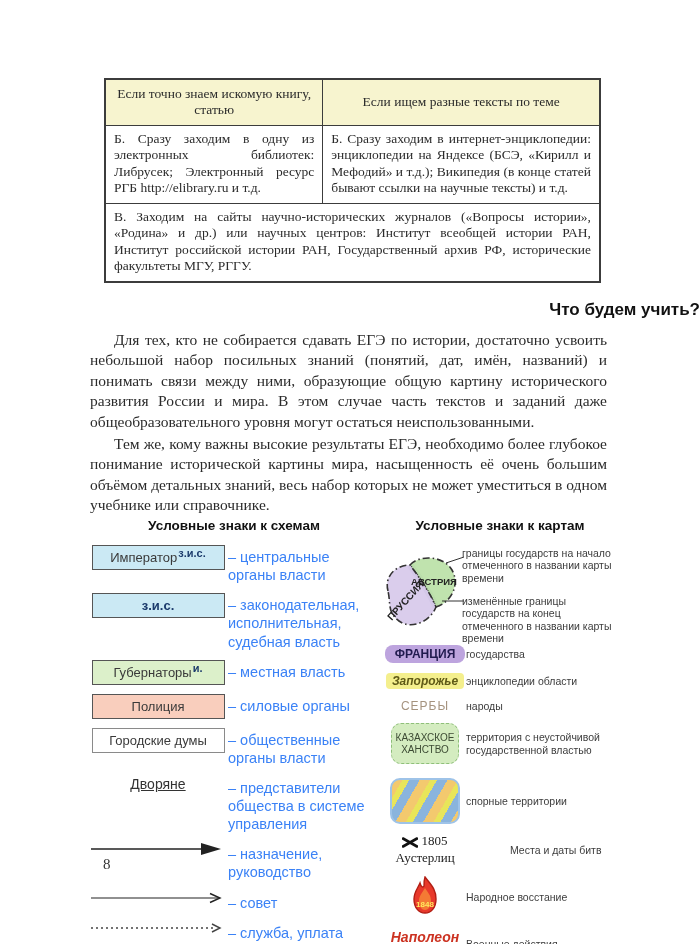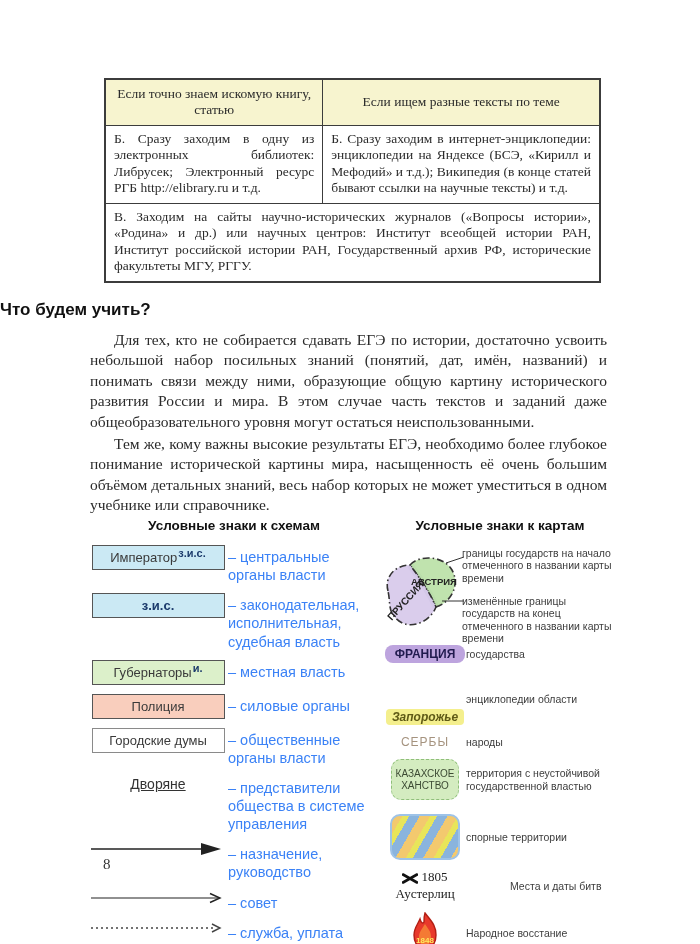--- a/index.html
+++ b/index.html
@@ -5,21 +5,21 @@
   html,body{margin:0;padding:0;background:#fff;}
   .page{position:relative;width:700px;height:944px;background:#ffffff;overflow:hidden;
         font-family:"Liberation Serif",serif;color:#2b2b2b;}
   
   .ref-table{position:absolute;left:104px;top:78px;width:497px;border-collapse:collapse;
              border:2px solid #3c3c3c;font-size:13.5px;line-height:1.22;}
   .ref-table td{border:1px solid #3c3c3c;vertical-align:top;padding:5px 8px 6px 8px;text-align:justify;}
   .ref-table td.hdr{background:#f7f4cf;text-align:center;vertical-align:middle;padding:6px 10px;}
   .col-l{width:44%;} .col-r{width:56%;}
   
-  .sec-title{position:absolute;left:0;top:300px;width:700px;text-align:left;
+  .sec-title{position:absolute;left:0;top:300px;width:700px;text-align:right;
              font-family:"Liberation Sans",sans-serif;font-weight:bold;font-size:17px;color:#111;}
   .para{position:absolute;left:90px;width:517px;font-size:15.5px;line-height:1.32;
         text-align:justify;text-indent:24px;}
   .p1{top:330px;} .p2{top:434px;}
   
   .legend-wrap{position:absolute;left:0;top:518px;width:604px;height:380px;}
   .leg-title{font-family:"Liberation Sans",sans-serif;font-weight:bold;font-size:13.5px;
              color:#111;text-align:center;margin-bottom:12px;}
   .col-schemes{position:absolute;left:88px;top:0;width:292px;}
   .col-maps{position:absolute;left:384px;top:0;width:232px;}
@@ -42,21 +42,21 @@
         font-family:"Liberation Sans",sans-serif;}
   .mdesc{font-family:"Liberation Sans",sans-serif;font-size:10.5px;color:#3d3d3d;
          line-height:1.18;width:150px;}
   .blob-row{position:relative;height:96px;margin-bottom:4px;}
   .blob-svg{position:absolute;left:-4px;top:4px;}
   .bdesc1{position:absolute;left:78px;top:2px;}
   .bdesc2{position:absolute;left:78px;top:50px;}
   .france-pill{background:#bda4de;border-radius:8px;padding:2px 10px;font-weight:bold;
                font-size:12px;color:#201a4e;}
   .zapor{background:#f4ef8d;border-radius:4px;padding:1px 6px;font-style:italic;
-         font-weight:bold;font-size:12px;color:#5f5a16;margin-top:36px;}
+         font-weight:bold;font-size:12px;color:#5f5a16;}
   .serby{color:#a5937f;font-size:12px;letter-spacing:1px;}
   .kazah{background:#d4ecc0;border:1px dashed #8fbf7a;border-radius:10px;padding:8px 4px;
          font-size:10px;font-weight:normal;color:#3c4a33;text-align:center;line-height:1.15;}
   .disputed{width:66px;height:42px;border-radius:10px;border:2px solid #9ec3e8;
     background:repeating-linear-gradient(120deg,#f3c96e 0 9px,#e8e55a 9px 15px,#8ab4dd 15px 24px);}
   .battle{font-family:"Liberation Serif",serif;font-size:13px;color:#222;text-align:center;line-height:1.15;}
   .battle .yr{vertical-align:2px;}
   .napoleon-lbl{color:#cc3322;font-style:italic;font-size:14px;font-weight:bold;
                 font-family:"Liberation Sans",sans-serif;}
   .page-num{position:absolute;left:103px;top:856px;font-size:15px;color:#333;}

